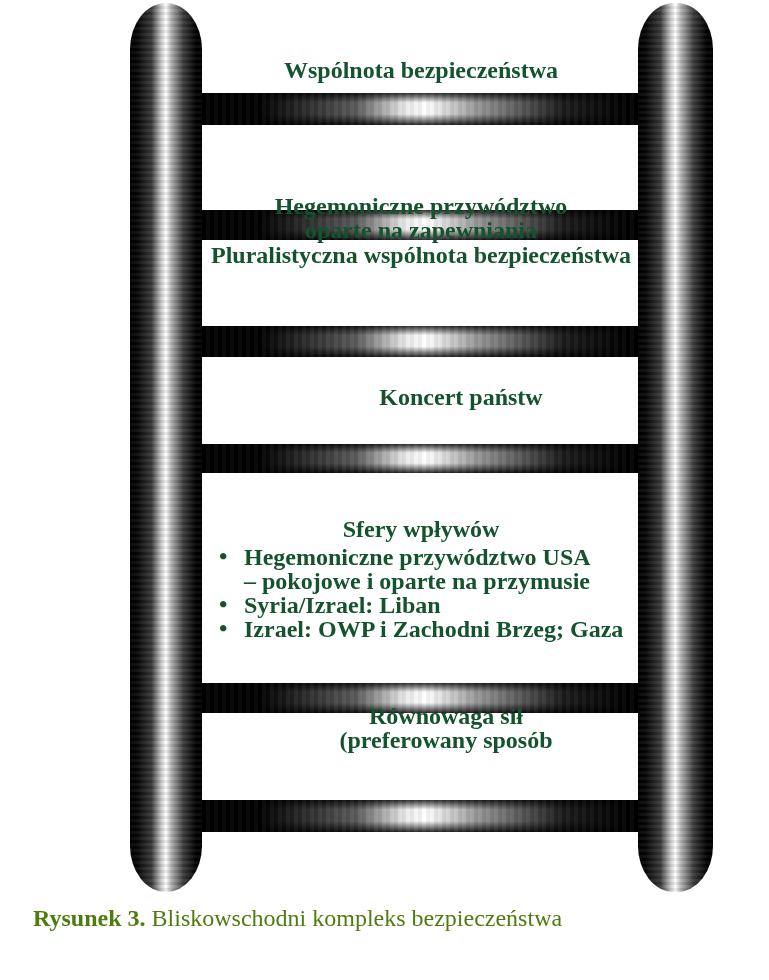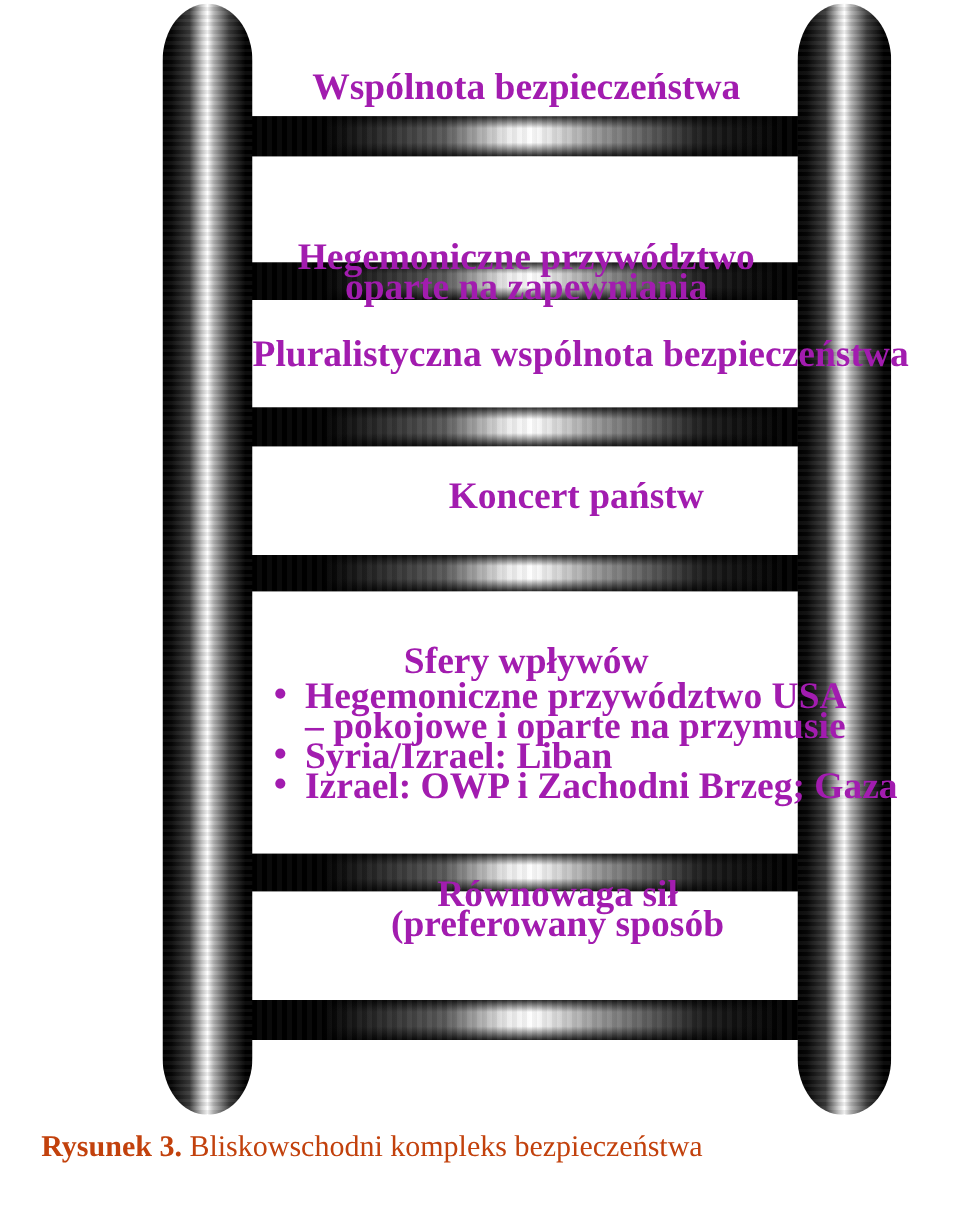--- a/index.html
+++ b/index.html
@@ -47,28 +47,28 @@
   .rung-6 { top: 800px; height: 32px; }
 
   
   .level {
     position: absolute;
     left: 202px;
     width: 438px;
     z-index: 3;
     text-align: center;
     font-weight: bold;
-    font-size: 30px;
+    font-size: 24px;
     line-height: 24px;
-    color: #a21caf;
+    color: #14532d;
   }
   .level .ln { display: block; white-space: nowrap; }
   .level-0 { top: 58px; }
   .level-1 { top: 152px; margin-top: 42px; }
-  .level-2 { top: 272px; }
+  .level-2 { top: 243px; }
   .level-3 { top: 385px; padding-left: 40px; }
   .level-4 { top: 517px; }
   .level-5 { top: 704px; margin-left: 25px; }
 
   .sphere-heading { display: block; white-space: nowrap; }
   .bullets {
     list-style: none;
     margin: 4px 0 0 14px;
     padding: 0;
     text-align: left;
@@ -81,21 +81,21 @@
   }
 
   
   .caption {
     position: absolute;
     left: 33px;
     top: 903px;
     margin: 0;
     font-size: 24px;
     line-height: 30px;
-    color: #c2410c;
+    color: #4d7c0f;
     white-space: nowrap;
   }
   .caption .caption-label { font-weight: bold; }
 </style>
 </head>
 <body>
 
 <div class="page">
   <div class="ladder">
 

